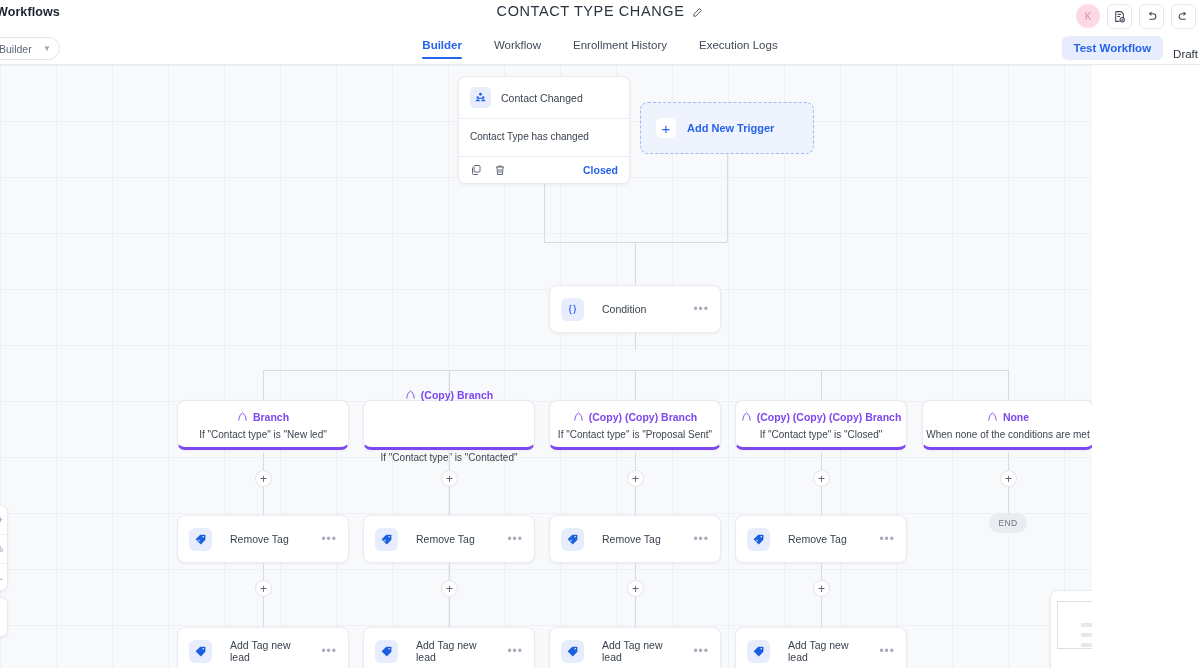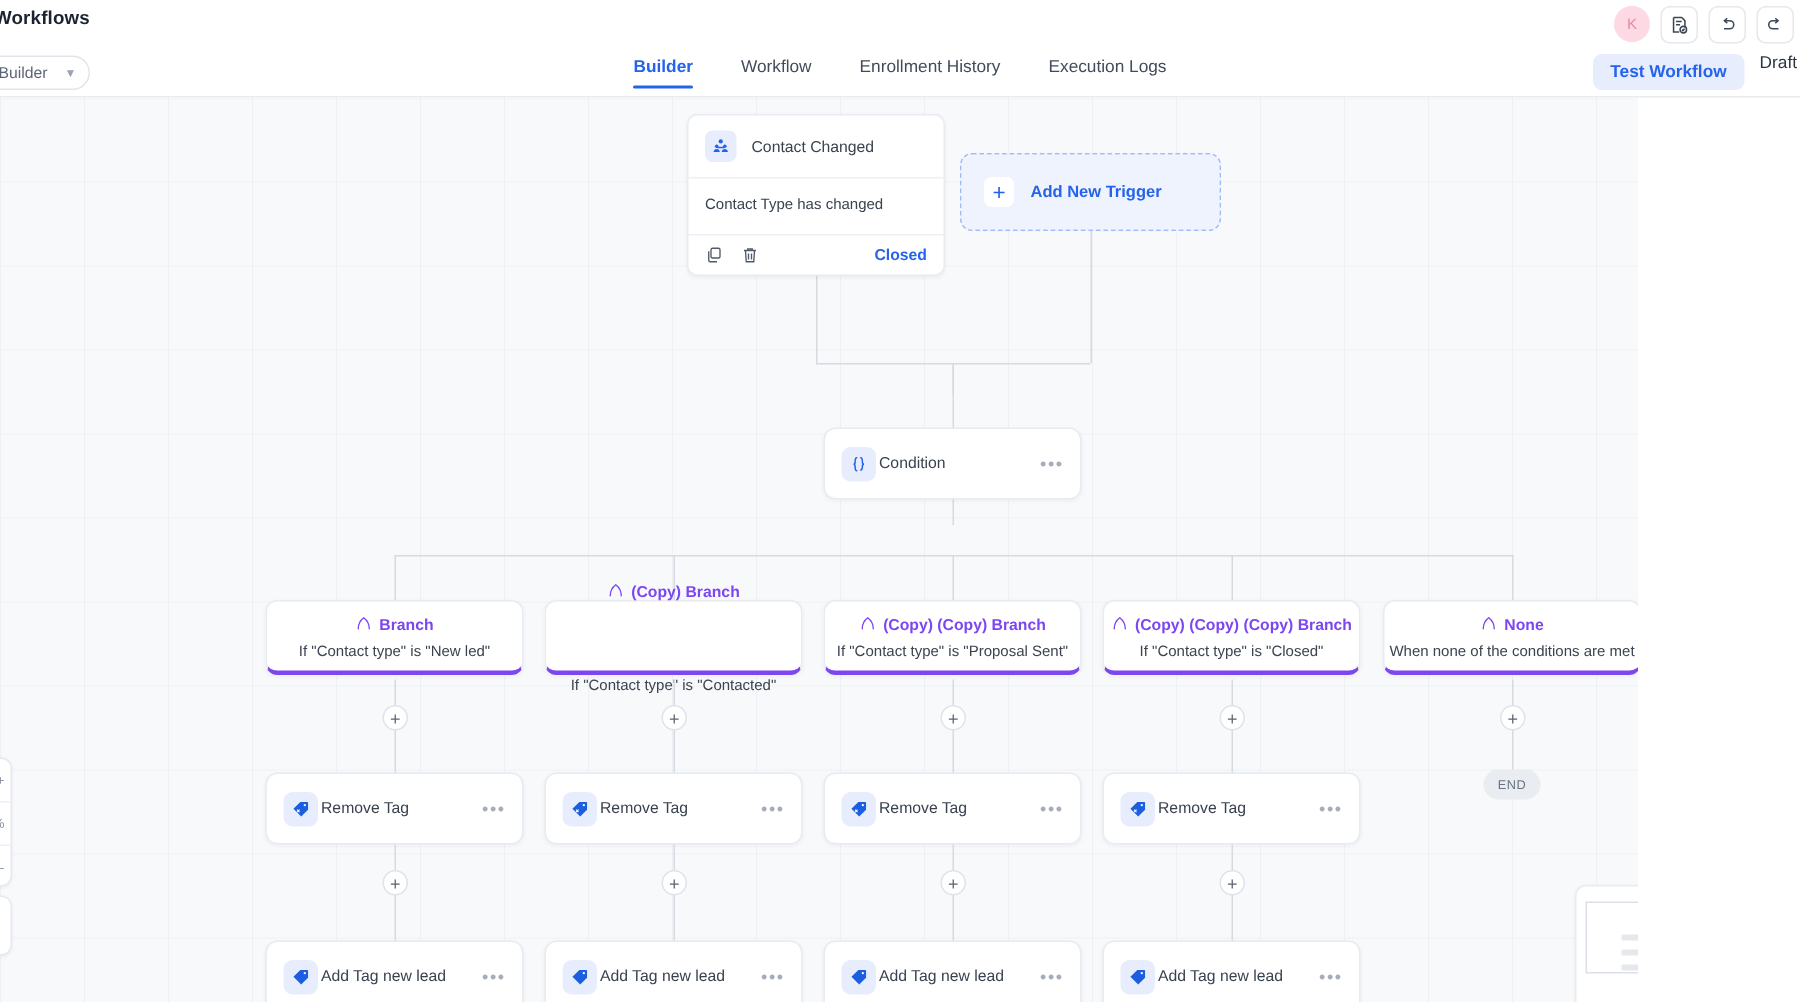--- a/index.html
+++ b/index.html
@@ -64,21 +64,21 @@
   .tab {
     font-size: 11.5px; color: #414b5a; padding-bottom: 7px; position: relative;
     white-space: nowrap;
   }
   .tab.active { color: #2563eb; font-weight: bold; }
   .tab.active::after {
     content: ""; position: absolute; left: 0; right: 0; bottom: -1px;
     height: 2px; background: #2563eb; border-radius: 2px;
   }
 
-  .tabbar-right { position: absolute; right: 0; top: 4px; display: flex; align-items: flex-start; gap: 10px; }
+  .tabbar-right { position: absolute; right: 0; top: 4px; display: flex; align-items: flex-end; gap: 10px; }
   .test-btn {
     background: #e8edfd; color: #2563eb; font-size: 11.5px; font-weight: bold;
     border-radius: 6px; padding: 6px 12px; white-space: nowrap;
   }
   .draft-label { font-size: 11.5px; color: #2b3442; padding-right: 2px; white-space: nowrap; }
 
   
   .canvas {
     position: absolute; left: 0; top: 65px; width: 1092px; height: 603px;
     background:
@@ -128,21 +128,21 @@
     display: flex; align-items: center; justify-content: center;
     color: #2563eb; font-size: 15px; line-height: 1;
   }
   .at-label { font-size: 11px; font-weight: bold; color: #2563eb; }
 
   
   .node {
     position: absolute; width: 172px; height: 48px; background: #fff;
     border: 1px solid #e8ebf0; border-radius: 8px;
     box-shadow: 0 1px 3px rgba(20,30,50,.05);
-    display: flex; align-items: center; padding: 0 11px; gap: 2px;
+    display: flex; align-items: center; padding: 0 11px; gap: 18px;
   }
   .node .nic {
     width: 23px; height: 23px; border-radius: 6px; background: #e8edfd;
     display: flex; align-items: center; justify-content: center; flex: 0 0 auto;
   }
   .node .nlabel { font-size: 10.5px; color: #39424f; flex: 1; }
   .node .dots { color: #a6adb9; font-size: 12px; letter-spacing: 1px; line-height: 1; }
 
   
   .branch {
@@ -181,20 +181,25 @@
   }
   .mm-frame { position: absolute; left: 6px; top: 10px; width: 48px; height: 48px; border: 1px solid #dcdfe5; }
   .mm-bar { position: absolute; height: 4px; background: #e4e7ec; border-radius: 1px; }
 </style>
 </head>
 <body>
 
 <div class="topbar">
   <div class="breadcrumb">Workflows</div>
 
+  <div class="wf-title">
+    <span>CONTACT TYPE CHANGE</span><span class="pencil"><svg width="11" height="11" viewBox="0 0 24 24" fill="none" stroke="currentColor" stroke-width="2">
+          <path d="M16.5 3.5l4 4L8 20H4v-4z"></path>
+        </svg></span>
+  </div>
 
   <div class="topright">
     <div class="avatar">
         <span>K</span>
       </div>
     <div class="icon-btn">
       <svg width="13" height="13" viewBox="0 0 24 24" fill="none" stroke="currentColor" stroke-width="1.9">
           <path d="M5 3h10l4 4v8"></path>
           <path d="M5 3v18h7"></path>
           <path d="M8 8h7"></path>

